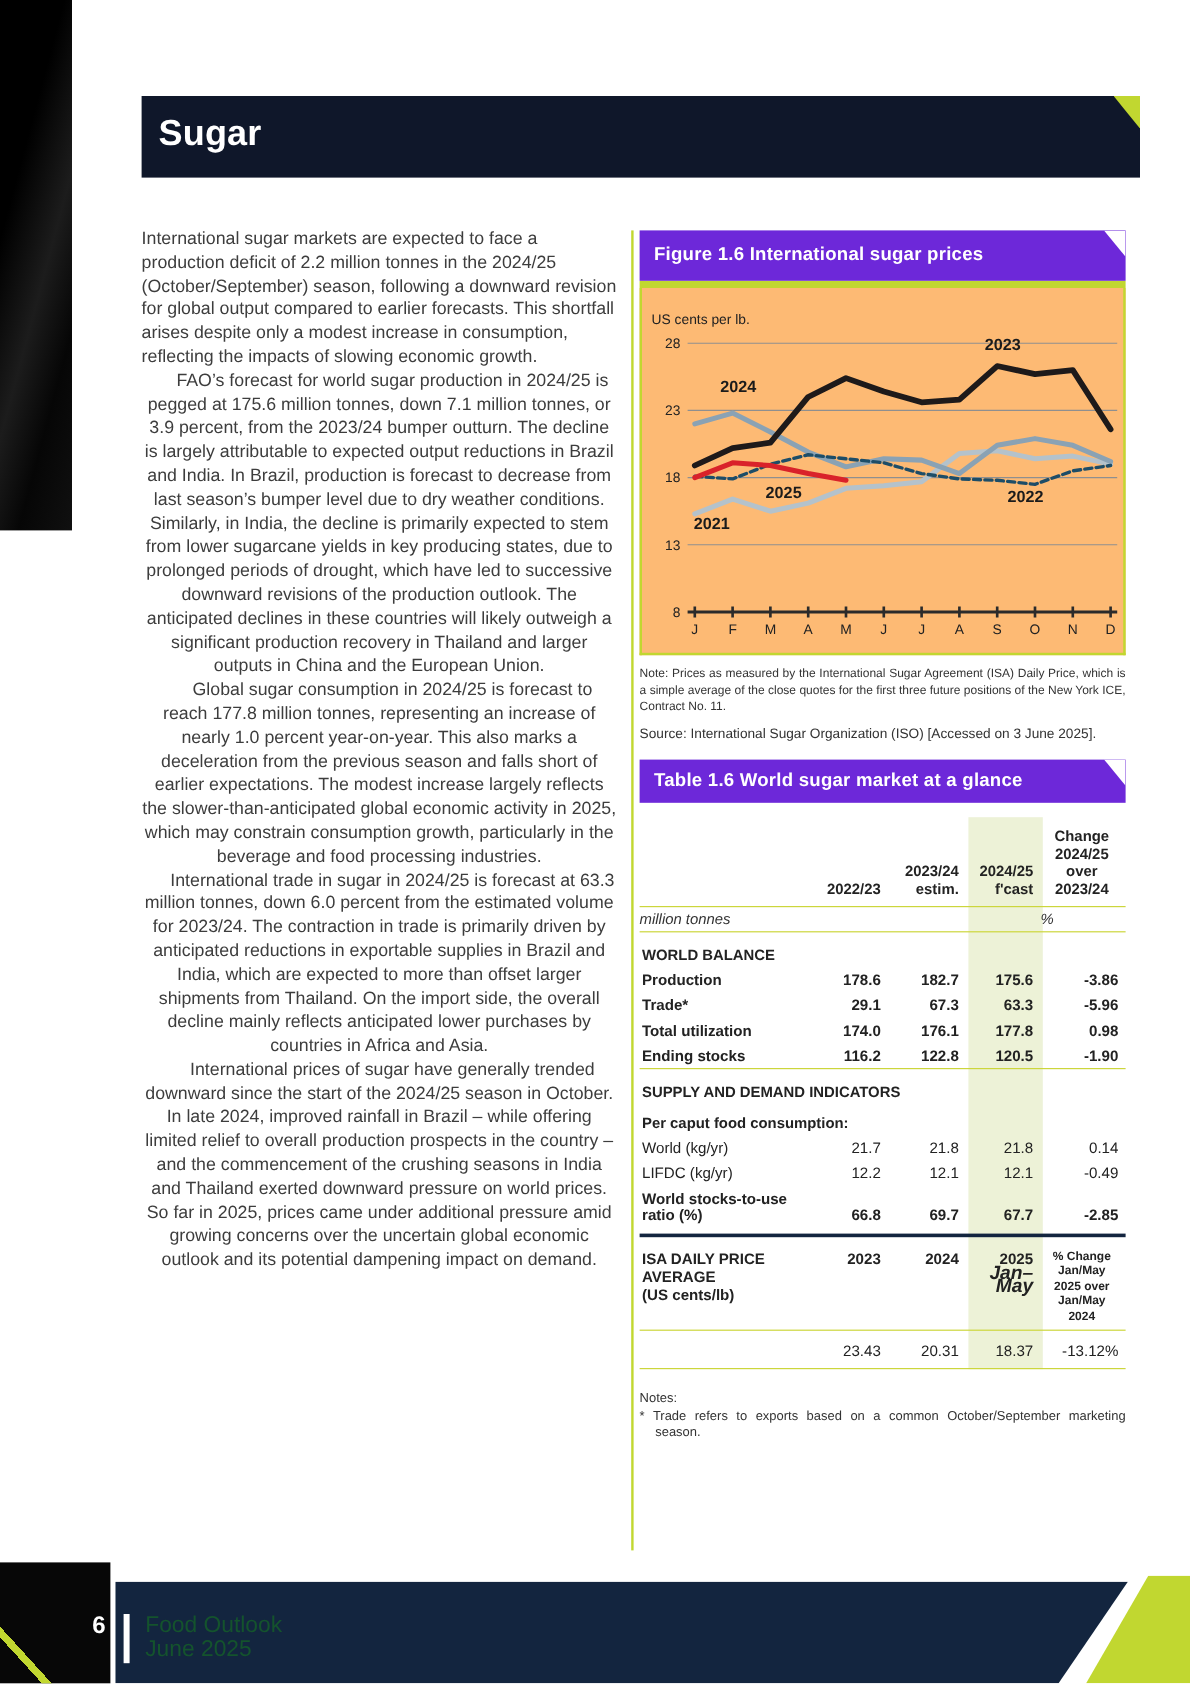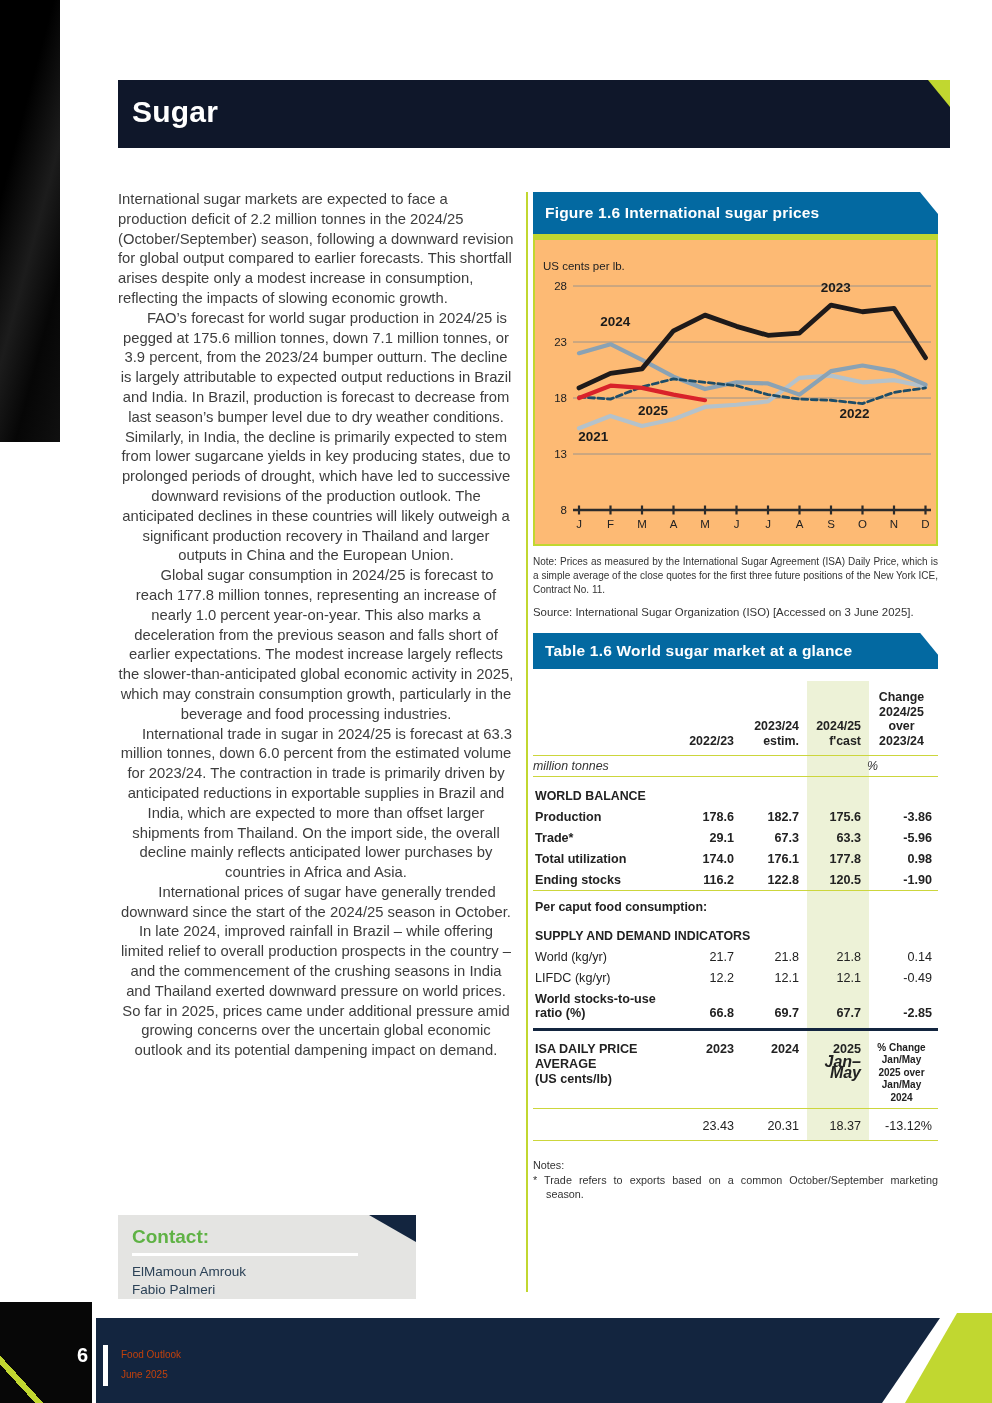--- a/index.html
+++ b/index.html
@@ -30,21 +30,21 @@
   .contact-rule{margin:5px 0 7px 14px;width:226px;height:3px;background:#fff;}
   .contact-name{padding-left:14px;font-size:13.5px;color:#2c4257;line-height:17.5px;}
   .contact .corner{position:absolute;top:0;right:0;width:47px;height:27px;background:#13253f;
     clip-path:polygon(0 0,100% 0,100% 100%);}
 
   
   .vsep{position:absolute;left:526px;top:192px;width:2px;height:1100px;background:#c1d730;}
 
   
   .col-right{position:absolute;left:533px;top:192px;width:405px;}
-  .panel-bar{position:relative;height:42px;background:#0369a1;}
+  .panel-bar{position:relative;height:42px;background:#6d28d9;}
   .panel-bar .bar-label{display:block;color:#fff;font-weight:bold;font-size:15.5px;
     line-height:42px;padding-left:12px;letter-spacing:.2px;}
   .panel-bar.tbl{height:36px;margin-top:14px;}
   .panel-bar.tbl .bar-label{line-height:36px;}
   .fig-green{height:6px;background:#c1d730;}
   .chart-box{border:2px solid #c1d730;border-top:none;background:#fdba74;padding:10px 0 6px 2px;}
   .chart-box svg{display:block;}
   .fig-note{margin-top:9px;font-size:10px;line-height:14.2px;color:#333;text-align:justify;}
   .fig-source{margin-top:7px;font-size:11.4px;line-height:14.2px;color:#333;}
   .fig-link{font-size:11.4px;line-height:14px;}
@@ -78,21 +78,21 @@
   
   .f-black{position:absolute;left:0;top:1302px;width:92px;height:101px;background-color:#070707;
     background-image:linear-gradient(to top right,transparent 26px,#c1d730 26px,#c1d730 32px,transparent 32px);}
   .f-navy{position:absolute;left:96px;top:1318px;width:844px;height:85px;background:#13253f;
     clip-path:polygon(0 0,100% 0,calc(100% - 58px) 100%,0 100%);}
   .f-green{position:absolute;left:842px;top:1313px;width:150px;height:90px;background:#c1d730;
     clip-path:polygon(115px 0,100% 0,100% 100%,63px 100%);}
   .f-num{position:absolute;left:64px;top:1344px;width:24px;text-align:right;color:#fff;
     font-size:20px;font-weight:bold;}
   .f-vbar{position:absolute;left:103px;top:1345px;width:5px;height:41px;background:#fff;}
-  .f-text{position:absolute;left:121px;top:1345px;color:#c2410c;font-size:10px;line-height:19.5px;}
+  .f-text{position:absolute;left:121px;top:1345px;color:#14532d;font-size:19px;line-height:19.5px;}
 </style>
 </head>
 <body>
 
 <div class="page">
 
   <div class="left-band"></div>
 
   <div class="header-bar">
     <h1>Sugar</h1>
@@ -100,27 +100,20 @@
   </div>
 
   <div class="col-left" id="article">
       <p class="body-p">International sugar markets are expected to face a production deficit of 2.2 million tonnes in the 2024/25 (October/September) season, following a downward revision for global output compared to earlier forecasts. This shortfall arises despite only a modest increase in consumption, reflecting the impacts of slowing economic growth.</p>
       <p class="body-p indent">FAO’s forecast for world sugar production in 2024/25 is pegged at 175.6 million tonnes, down 7.1 million tonnes, or 3.9 percent, from the 2023/24 bumper outturn. The decline is largely attributable to expected output reductions in Brazil and India. In Brazil, production is forecast to decrease from last season’s bumper level due to dry weather conditions. Similarly, in India, the decline is primarily expected to stem from lower sugarcane yields in key producing states, due to prolonged periods of drought, which have led to successive downward revisions of the production outlook. The anticipated declines in these countries will likely outweigh a significant production recovery in Thailand and larger outputs in China and the European Union.</p>
       <p class="body-p indent">Global sugar consumption in 2024/25 is forecast to reach 177.8 million tonnes, representing an increase of nearly 1.0 percent year-on-year. This also marks a deceleration from the previous season and falls short of earlier expectations. The modest increase largely reflects the slower-than-anticipated global economic activity in 2025, which may constrain consumption growth, particularly in the beverage and food processing industries.</p>
       <p class="body-p indent">International trade in sugar in 2024/25 is forecast at 63.3 million tonnes, down 6.0 percent from the estimated volume for 2023/24. The contraction in trade is primarily driven by anticipated reductions in exportable supplies in Brazil and India, which are expected to more than offset larger shipments from Thailand. On the import side, the overall decline mainly reflects anticipated lower purchases by countries in Africa and Asia.</p>
       <p class="body-p indent">International prices of sugar have generally trended downward since the start of the 2024/25 season in October. In late 2024, improved rainfall in Brazil – while offering limited relief to overall production prospects in the country – and the commencement of the crushing seasons in India and Thailand exerted downward pressure on world prices. So far in 2025, prices came under additional pressure amid growing concerns over the uncertain global economic outlook and its potential dampening impact on demand.</p>
     </div>
 
-  <div class="contact">
-    <div class="contact-title">Contact:</div>
-    <div class="contact-rule"></div>
-    <div class="contact-name">ElMamoun Amrouk</div>
-    <div class="contact-name">Fabio Palmeri</div>
-    <div class="corner"></div>
-  </div>
 
   <div class="vsep"></div>
 
   <div class="col-right">
 
     <div class="panel-bar">
       <span class="bar-label">Figure 1.6 International sugar prices</span>
       <div class="notch white"></div>
     </div>
     <div class="fig-green"></div>
@@ -227,25 +220,25 @@
           <div class="tcell ">0.98</div>
         </div>
         <div class="trow data b">
           <div class="tcell lbl">Ending stocks</div>
           <div class="tcell ">116.2</div>
           <div class="tcell ">122.8</div>
           <div class="tcell ">120.5</div>
           <div class="tcell ">-1.90</div>
         </div>
         <div class="rule "></div>
+        <div class="trow sec">
+          <div class="tcell lbl" style="grid-column: 1 / 6;">SUPPLY AND DEMAND INDICATORS</div>
+        </div>
         <div class="trow sec sub">
           <div class="tcell lbl" style="grid-column: 1 / 6;">Per caput food consumption:</div>
-        </div>
-        <div class="trow sec">
-          <div class="tcell lbl" style="grid-column: 1 / 6;">SUPPLY AND DEMAND INDICATORS</div>
         </div>
         <div class="trow data">
           <div class="tcell lbl">World (kg/yr)</div>
           <div class="tcell ">21.7</div>
           <div class="tcell ">21.8</div>
           <div class="tcell ">21.8</div>
           <div class="tcell ">0.14</div>
         </div>
         <div class="trow data">
           <div class="tcell lbl">LIFDC (kg/yr)</div>

